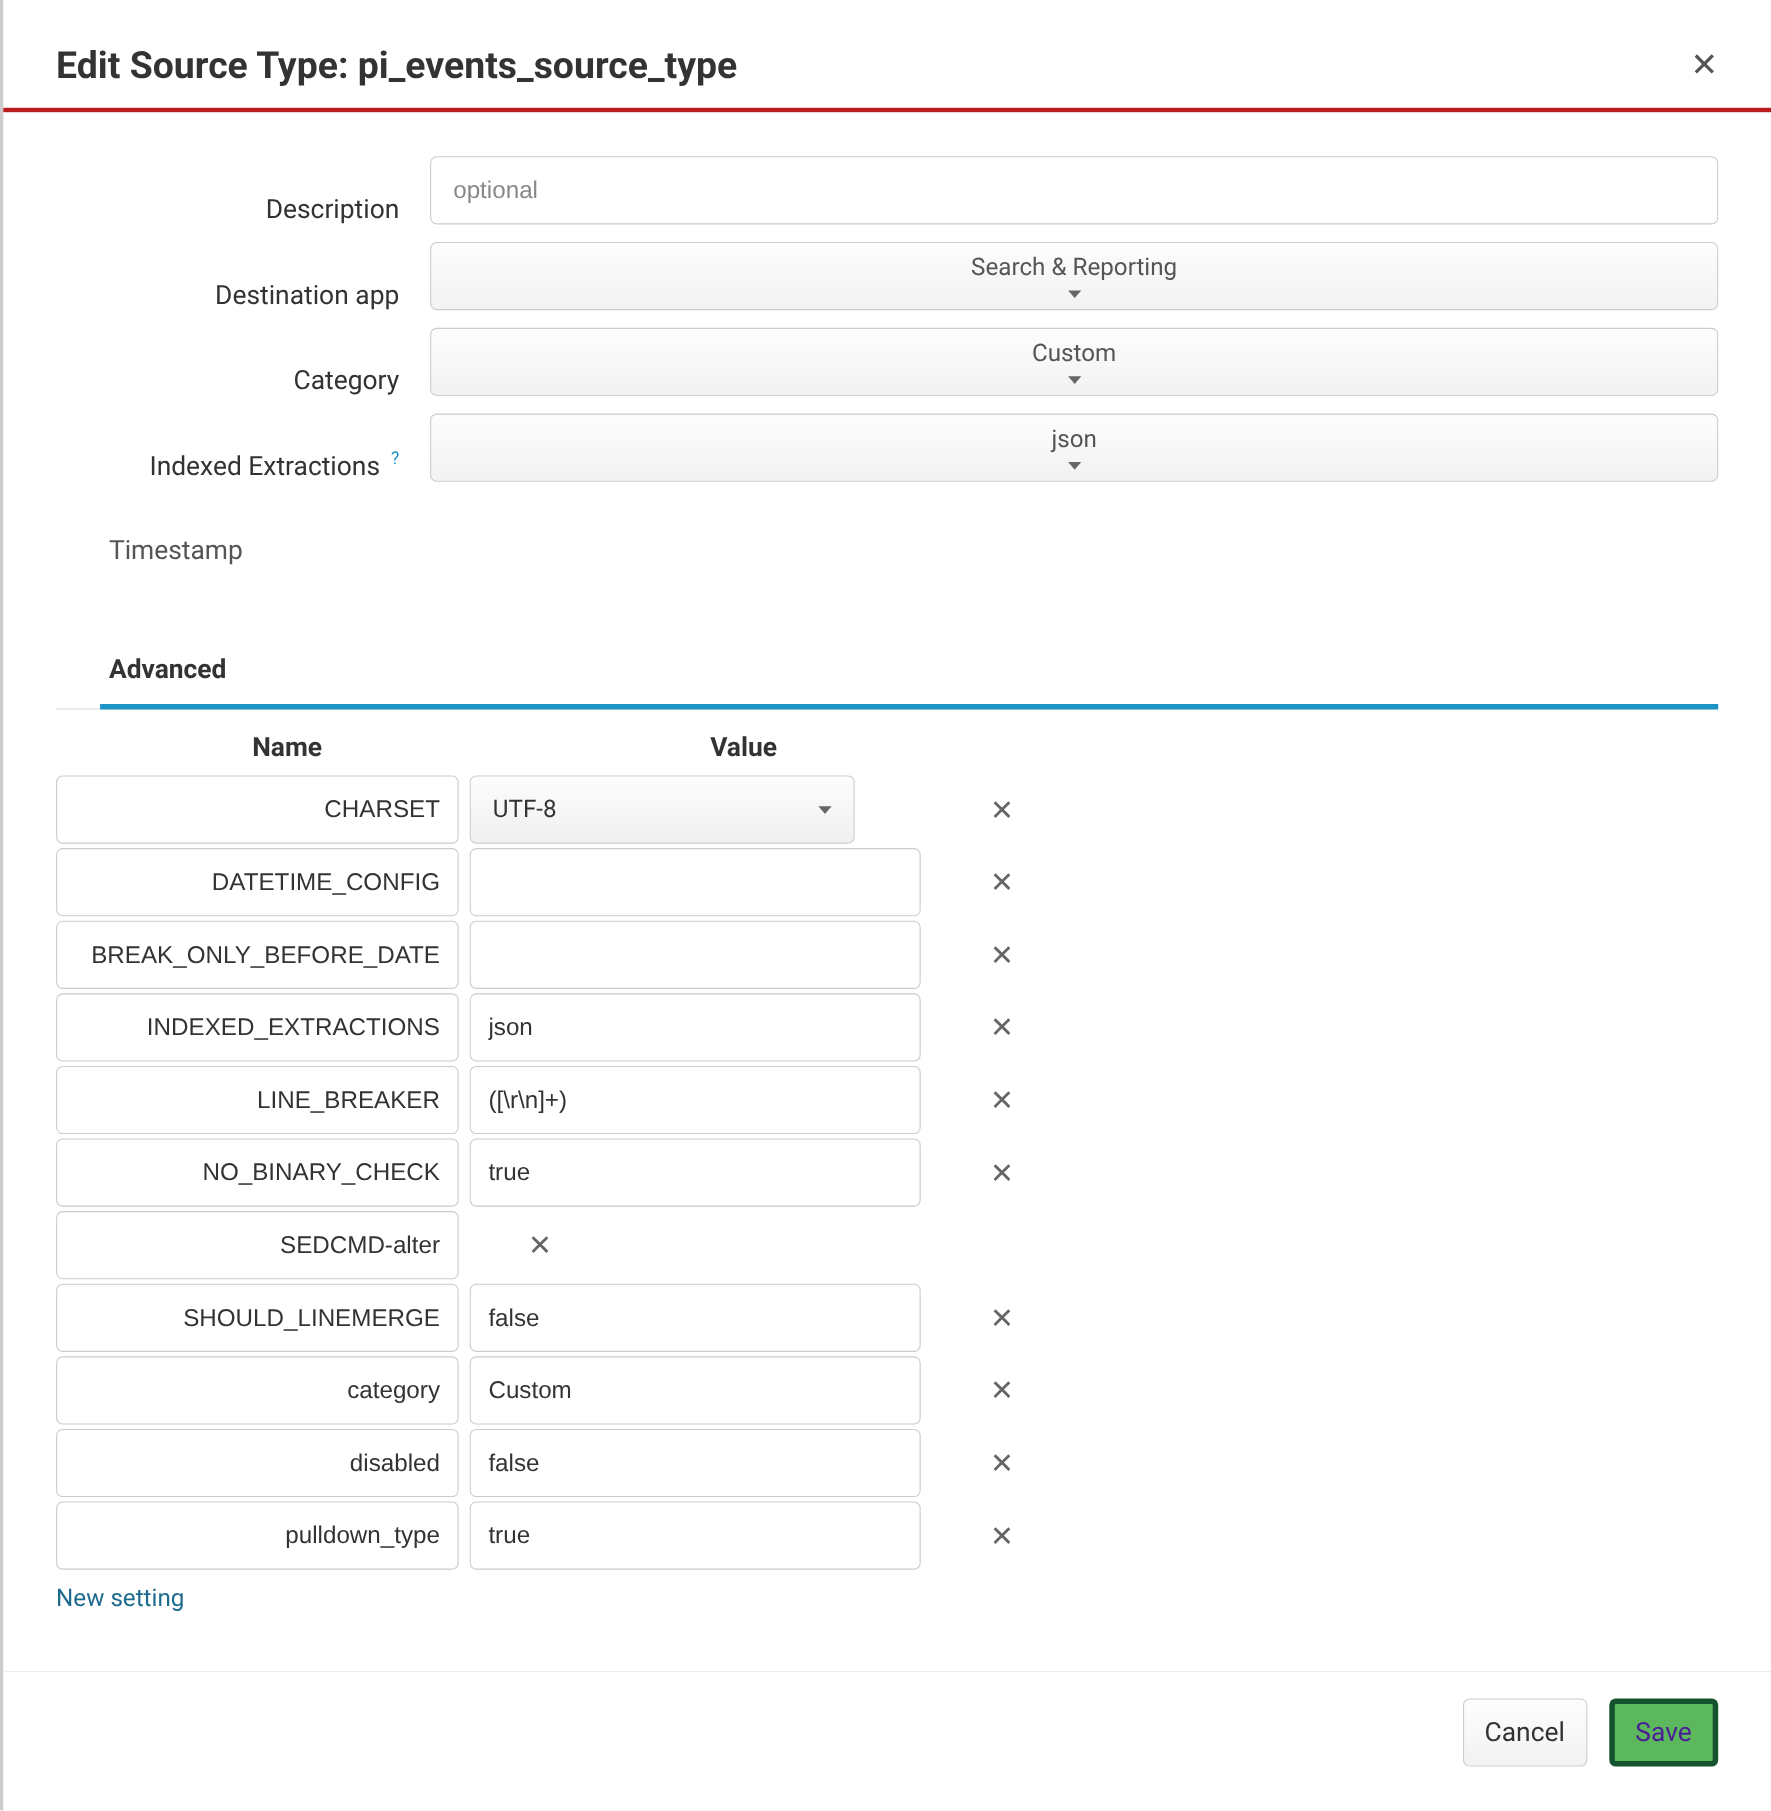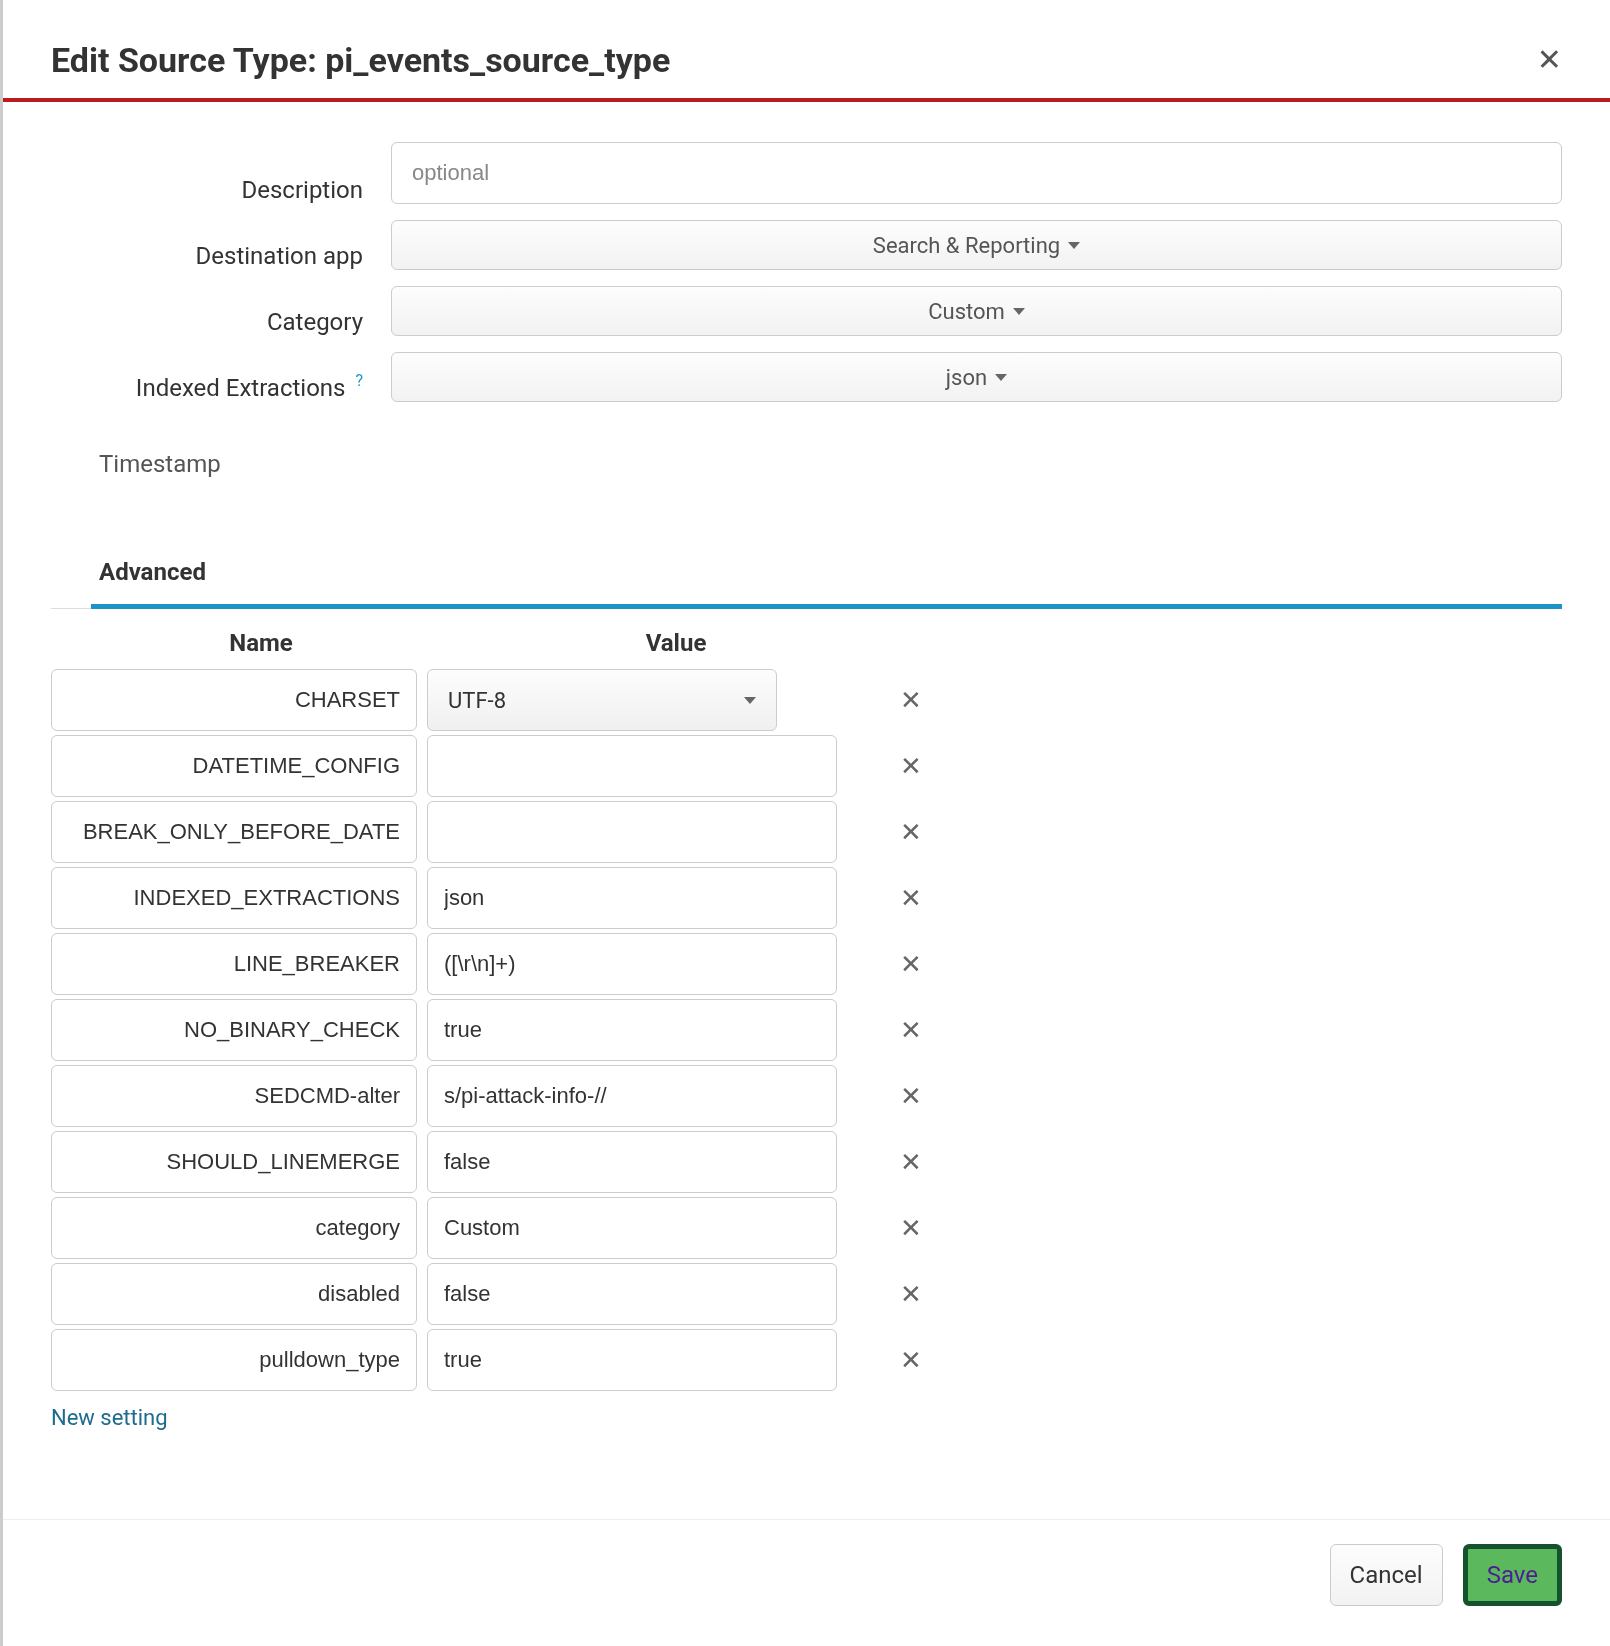--- a/index.html
+++ b/index.html
@@ -70,31 +70,32 @@
   border: 1px solid #ccc;
   border-radius: 6px;
   padding: 0 20px;
   font-size: 22px;
   color: #333;
   background: #fff;
 }
 .text-input::placeholder { color: #888; }
 .select-btn {
   width: 100%;
-  height: 50px;
+  height: 62px;
   border: 1px solid #ccc;
   border-radius: 6px;
   background: linear-gradient(#fdfdfd,#f2f2f2);
   display: flex;
   align-items: center;
   justify-content: center;
   font-size: 22px;
   color: #555;
   cursor: pointer;
   gap: 8px;
+  flex-direction: column;
 }
 .caret {
   width: 0; height: 0;
   border-left: 6px solid transparent;
   border-right: 6px solid transparent;
   border-top: 7px solid #666;
 }
 .tabs {
   display: flex;
   border-bottom: 1px solid #ddd;
@@ -294,21 +295,20 @@
             <input class="kv-input kv-value-input" type="text" value="([\r\n]+)" style="">
             <div class="kv-delete">✕</div>
           </div>
           <div class="kv-row">
             <input class="kv-input kv-name-input" type="text" value="NO_BINARY_CHECK" style="">
             <input class="kv-input kv-value-input" type="text" value="true" style="">
             <div class="kv-delete">✕</div>
           </div>
           <div class="kv-row">
             <input class="kv-input kv-name-input" type="text" value="SEDCMD-alter" style="">
-            <input class="kv-input kv-value-input" type="text" value="s/pi-attack-info-//" style="">
             <div class="kv-delete">✕</div>
           </div>
           <div class="kv-row">
             <input class="kv-input kv-name-input" type="text" value="SHOULD_LINEMERGE" style="">
             <input class="kv-input kv-value-input" type="text" value="false" style="">
             <div class="kv-delete">✕</div>
           </div>
           <div class="kv-row">
             <input class="kv-input kv-name-input" type="text" value="category" style="">
             <input class="kv-input kv-value-input" type="text" value="Custom" style="">

